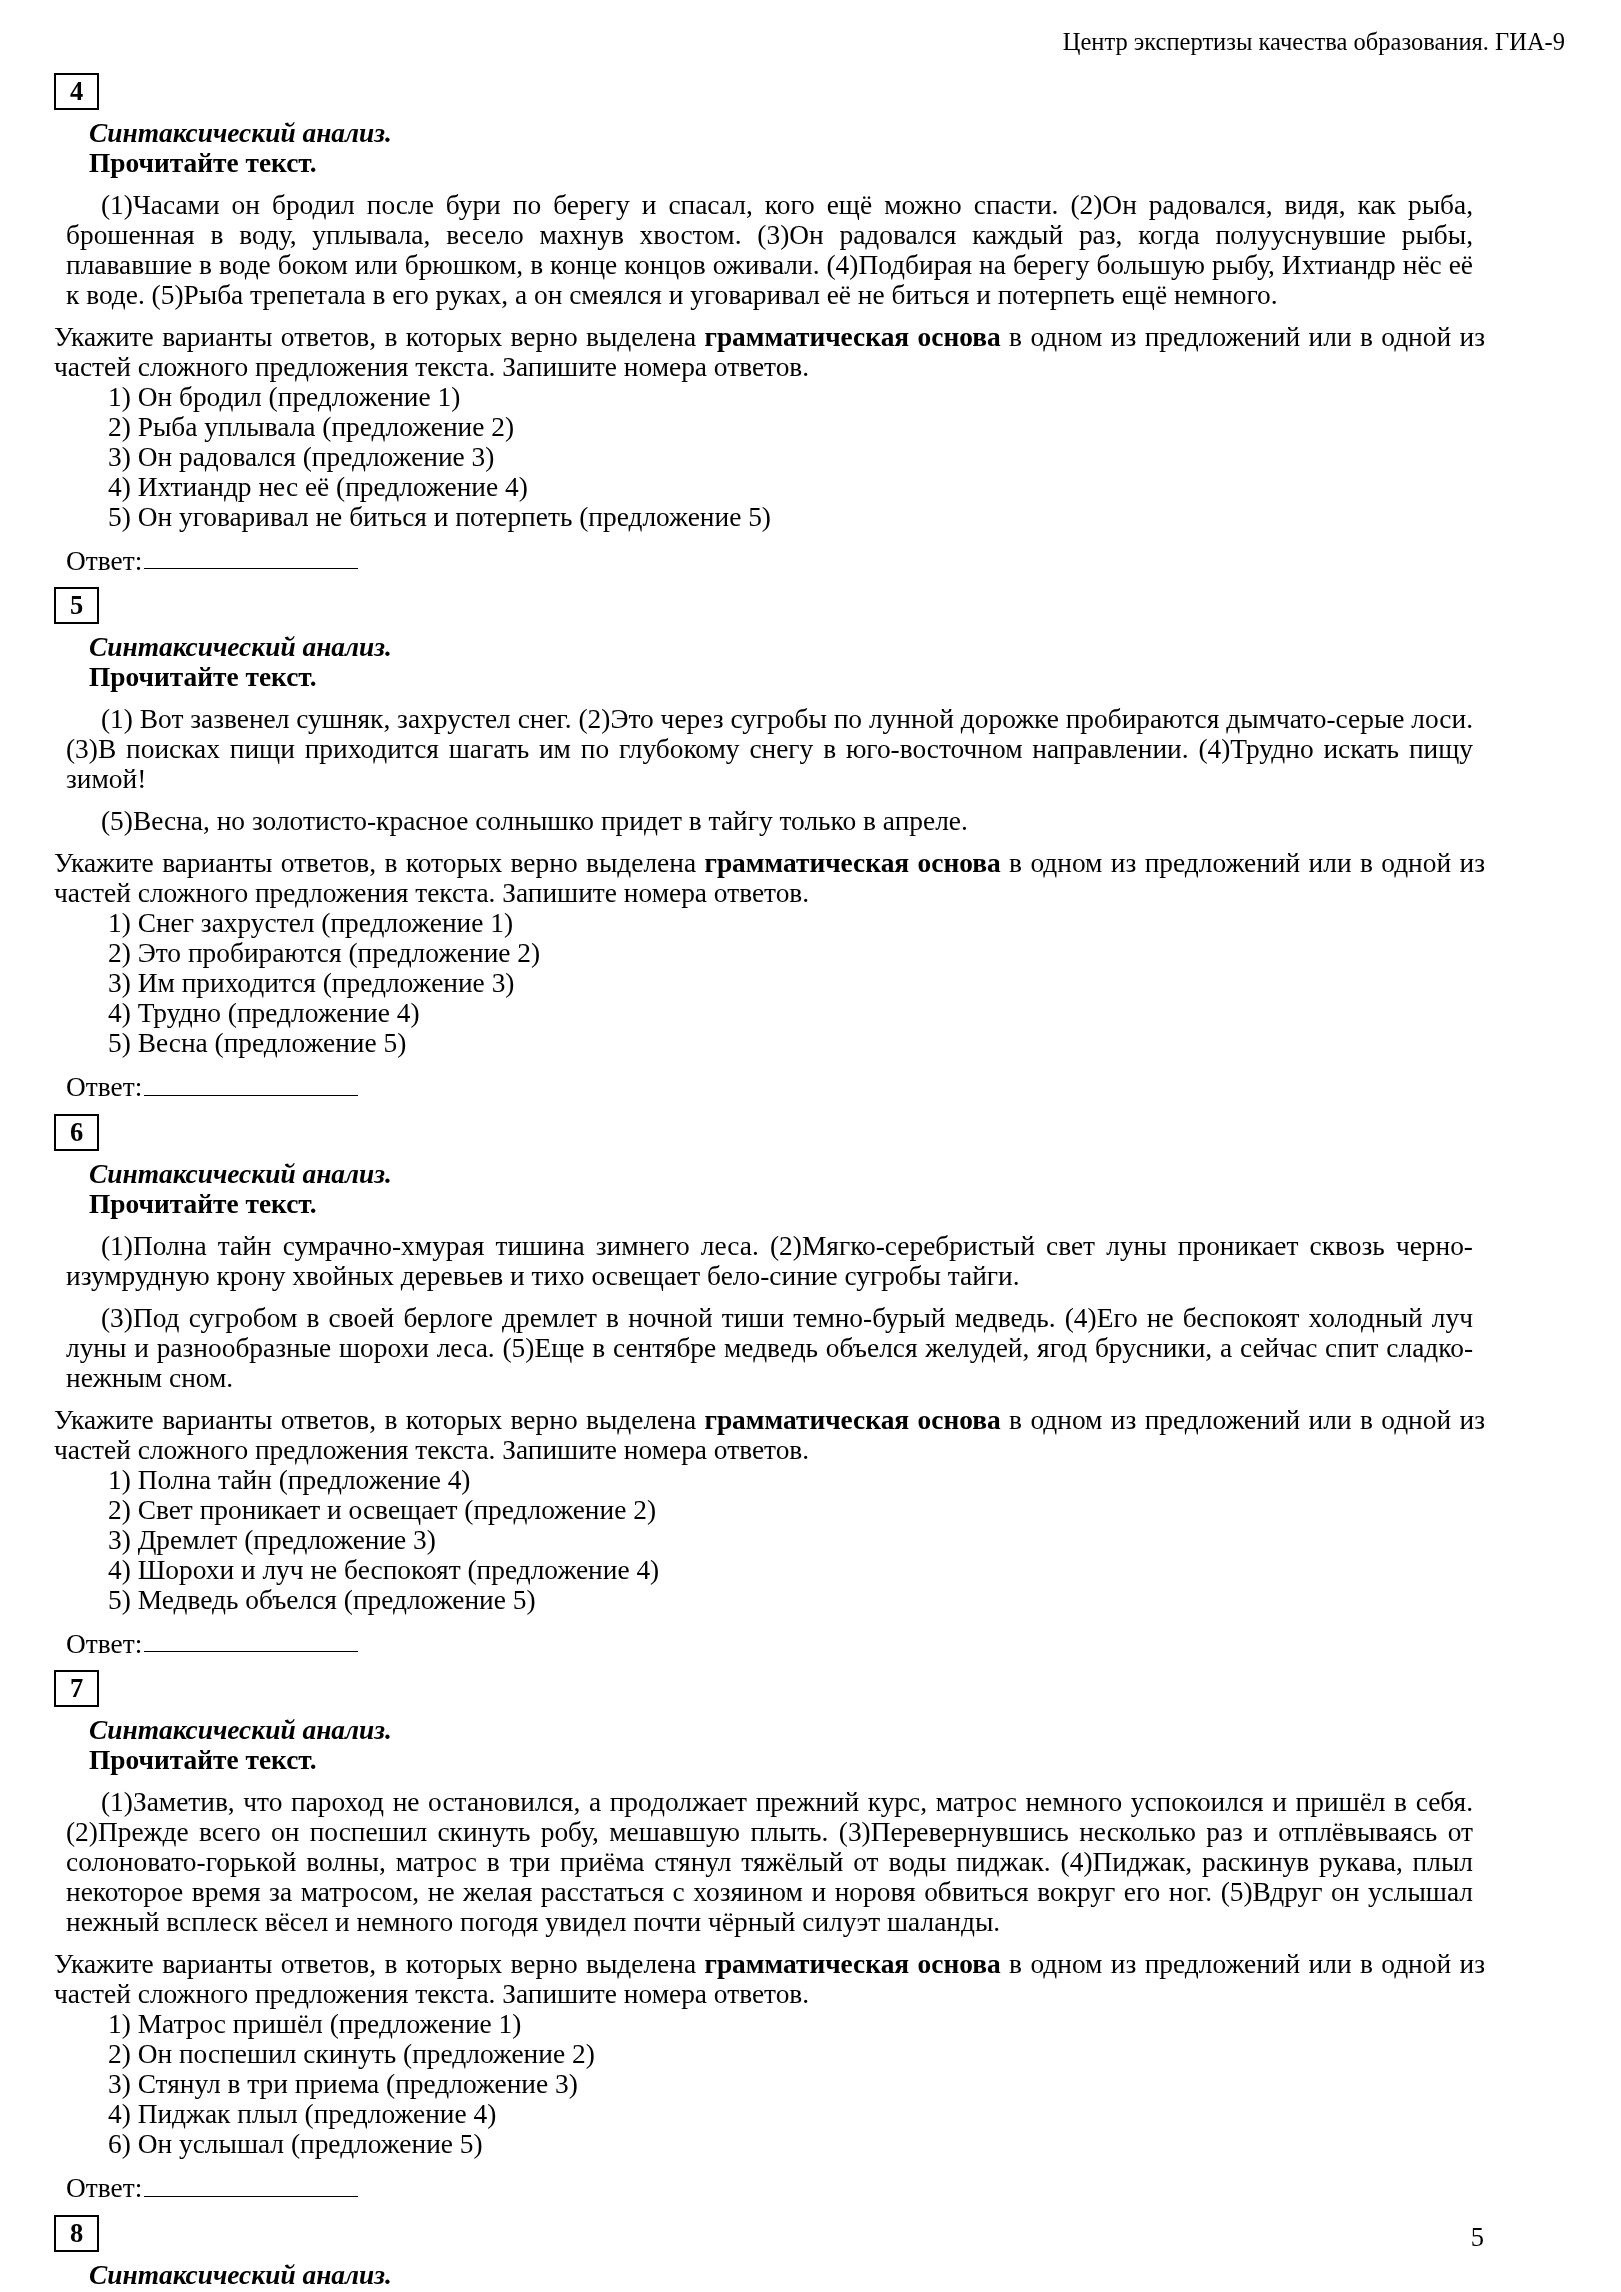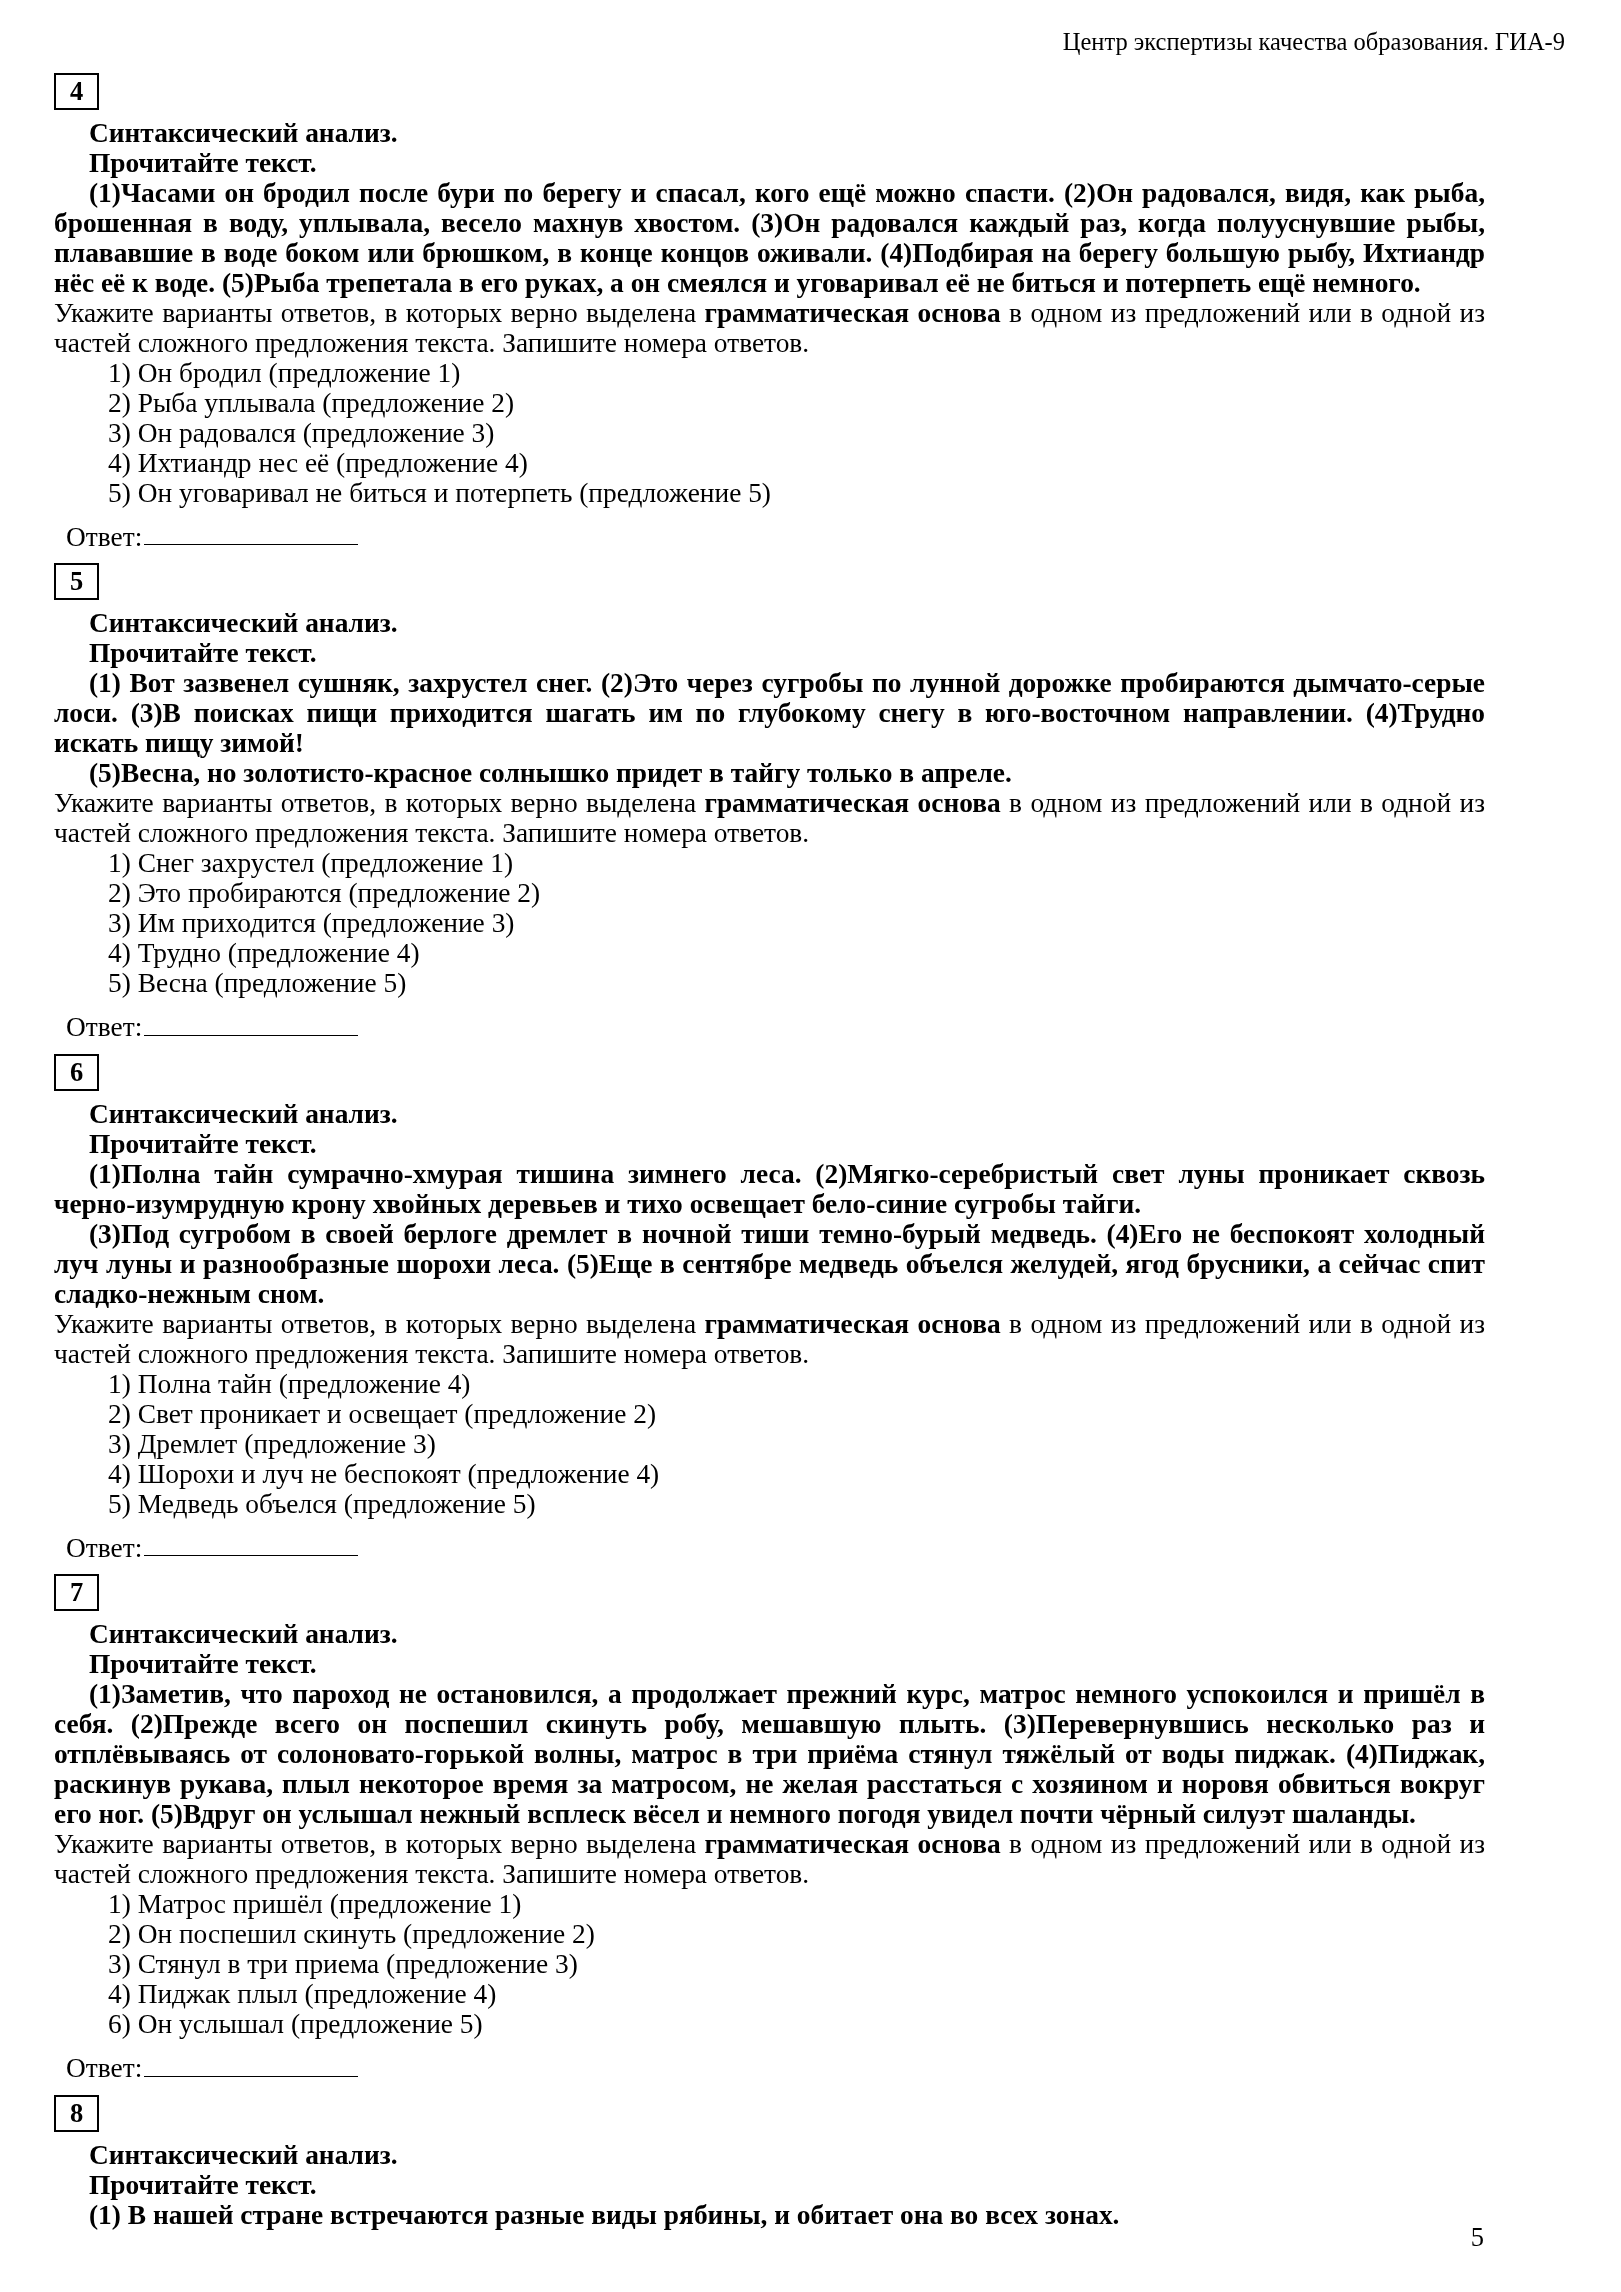--- a/index.html
+++ b/index.html
@@ -31,23 +31,23 @@
     width: 41px;
     height: 33px;
     border: 2.9px solid #000;
     font-weight: bold;
     text-align: center;
     line-height: 33px;
     font-size: 26.5px;
     margin-bottom: 7.8px;
     background: #fff;
   }
-  .subtitle { margin: 0; font-weight: bold; text-indent: 35px; }
+  .subtitle { margin: 0; font-weight: bold; font-style: italic; text-indent: 35px; }
   .read     { margin: 0; font-weight: bold; text-indent: 35px; }
-  .para     { margin: 0; text-align: justify; text-indent: 35px; font-weight: bold; }
+  .para     { margin: 12px; text-align: justify; text-indent: 35px; }
   .instr    { margin: 0; text-align: justify; }
   .options p { margin: 0; padding-left: 54px; }
   .answer  { margin: 12px; }
   .blank {
     display: inline-block;
     width: 214px;
     height: 0.9em;
     border-bottom: 1.5px solid #000;
     margin-left: 2px;
     vertical-align: baseline;

